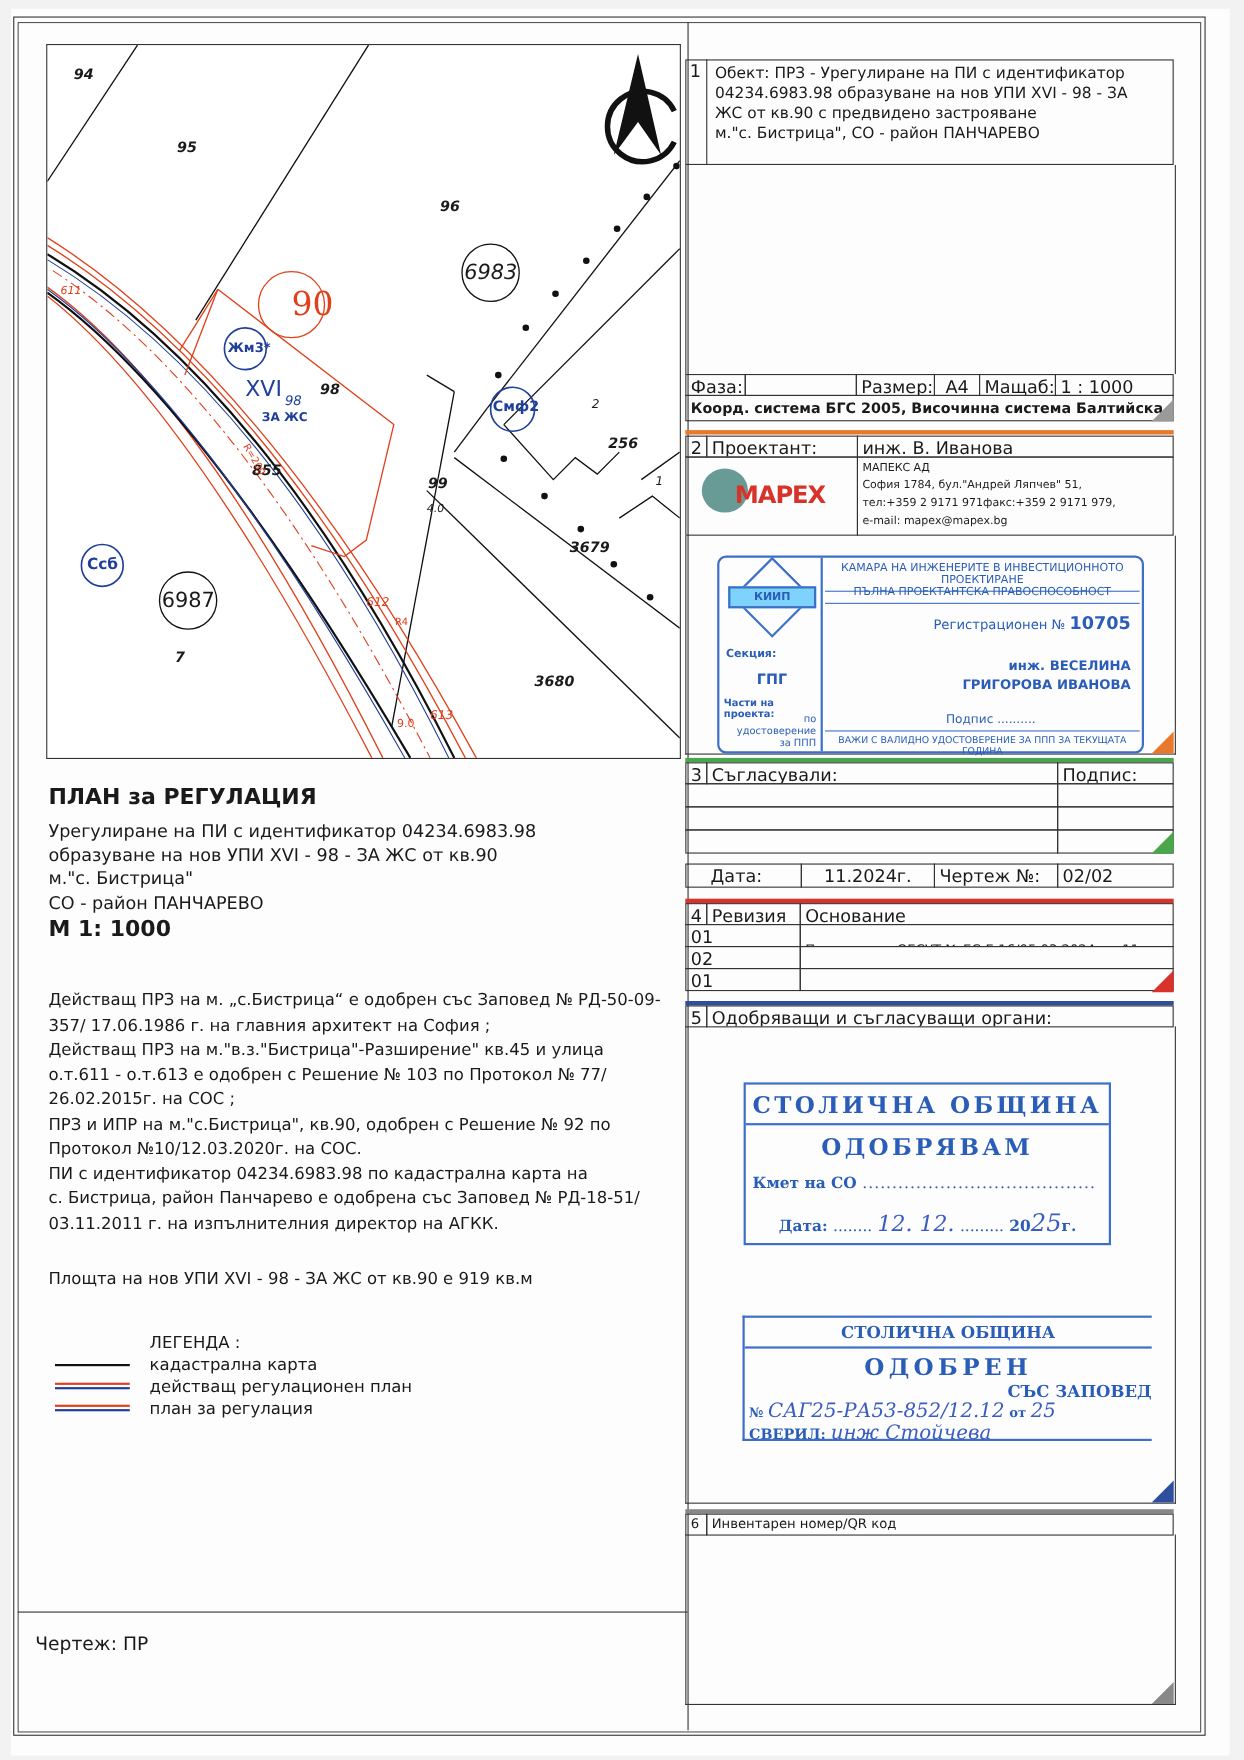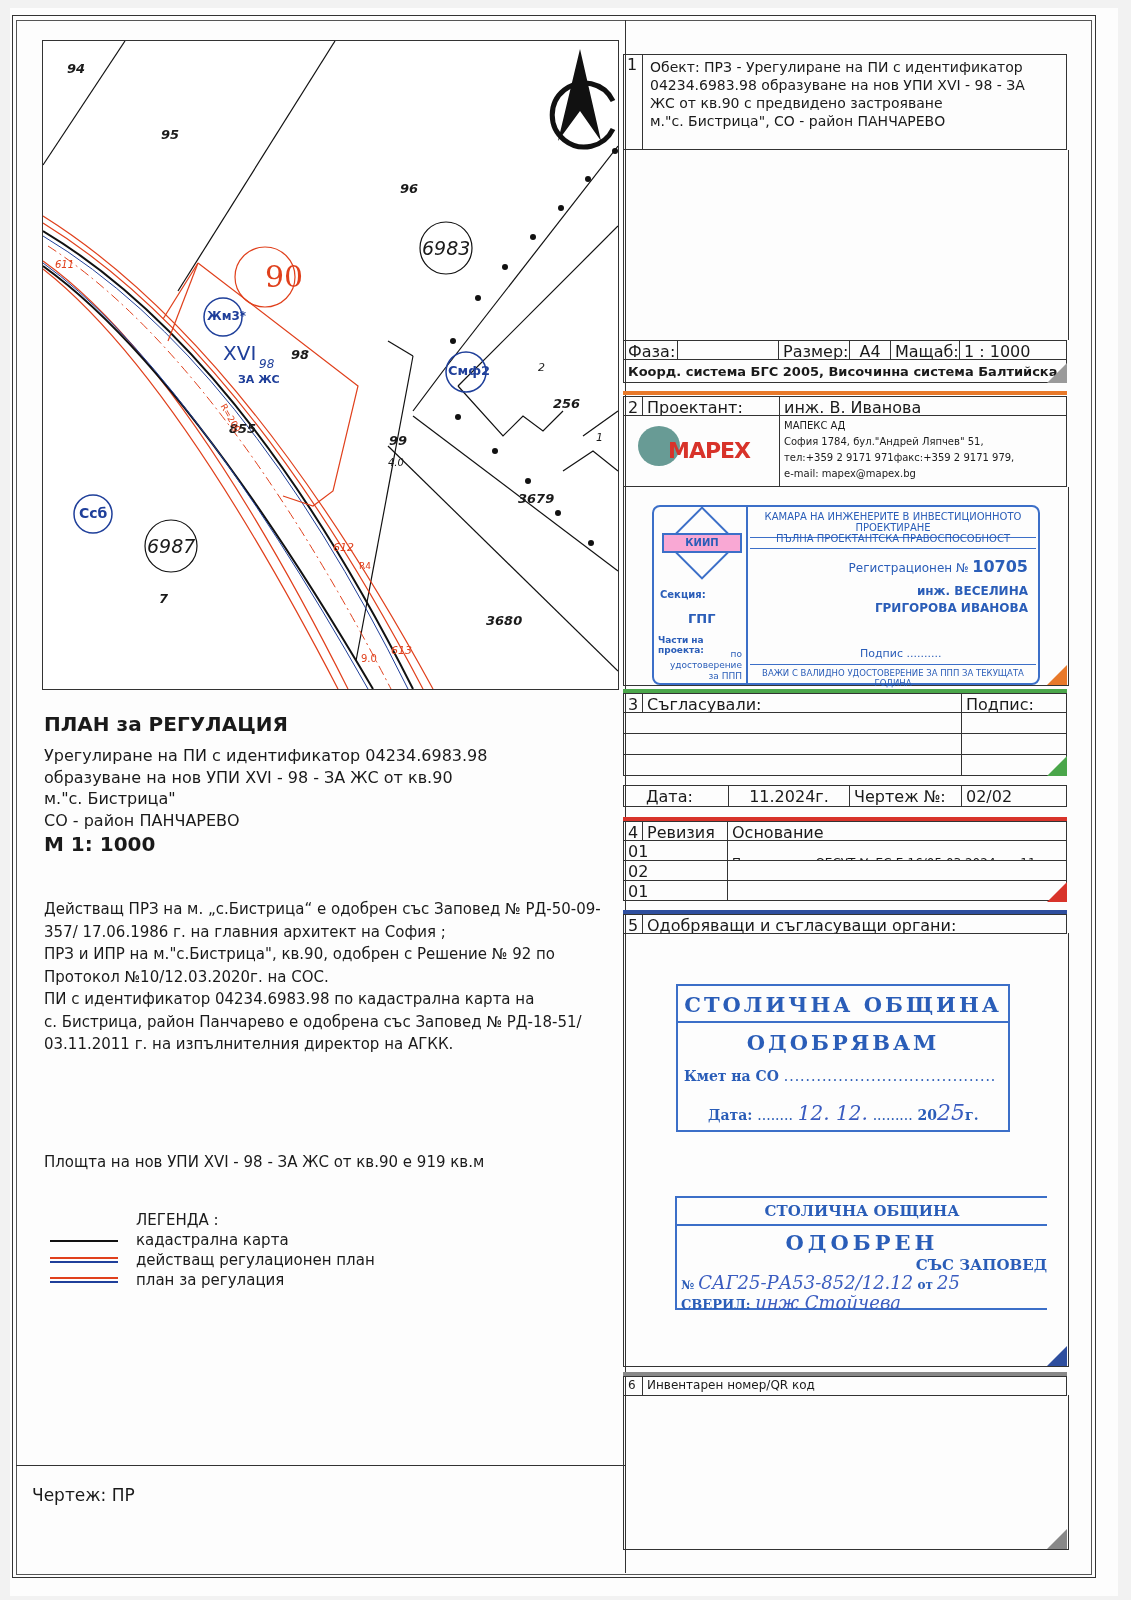--- a/index.html
+++ b/index.html
@@ -111,21 +111,21 @@
   <span style="position:absolute;left:186px;top:380px;font-size:13px;font-weight:bold;font-style:italic;">855</span>
   <span style="position:absolute;left:116px;top:550px;font-size:13px;font-weight:bold;font-style:italic;">7</span>
   <span style="position:absolute;left:510px;top:355px;font-size:13px;font-weight:bold;font-style:italic;">256</span>
   <span style="position:absolute;left:495px;top:320px;font-size:11px;font-style:italic;">2</span>
   <span style="position:absolute;left:553px;top:390px;font-size:11px;font-style:italic;">1</span>
   <span style="position:absolute;left:475px;top:450px;font-size:13px;font-weight:bold;font-style:italic;">3679</span>
   <span style="position:absolute;left:443px;top:572px;font-size:13px;font-weight:bold;font-style:italic;">3680</span>
 
   <span style="position:absolute;left:204px;top:218px;font-size:30px;color:#e0401c;font-family:'DejaVu Serif',serif;margin-left:18px;">90</span>
   <span style="position:absolute;left:379px;top:196px;font-size:19px;font-style:italic;">6983</span>
-  <span style="position:absolute;left:104px;top:494px;font-size:19px;font-style:italic;">6987</span>
+  <span style="position:absolute;left:104px;top:494px;font-size:19px;">6987</span>
   <span style="position:absolute;left:164px;top:268px;font-size:12px;color:#1f3f9a;font-weight:bold;">Жм3*</span>
   <span style="position:absolute;left:405px;top:322px;font-size:13px;color:#1f3f9a;font-weight:bold;">Смф2</span>
   <span style="position:absolute;left:36px;top:464px;font-size:14px;color:#1f3f9a;font-weight:bold;">Ссб</span>
 
   <span style="position:absolute;left:180px;top:300px;font-size:20px;color:#1f3f9a;">XVI</span>
   <span style="position:absolute;left:216px;top:316px;font-size:12px;color:#1f3f9a;font-style:italic;">98</span>
   <span style="position:absolute;left:195px;top:332px;font-size:11px;color:#1f3f9a;font-weight:bold;">ЗА ЖС</span>
 
   <span style="position:absolute;left:12px;top:218px;font-size:10px;color:#e0401c;font-style:italic;">611</span>
   <span style="position:absolute;left:290px;top:500px;font-size:11px;color:#e0401c;font-style:italic;">612</span>
@@ -139,20 +139,21 @@
 <div class="left-text title">ПЛАН за РЕГУЛАЦИЯ</div>
 <div class="left-text desc">
   <div>Урегулиране на ПИ с идентификатор 04234.6983.98</div>
   <div>образуване на нов УПИ XVI - 98 - ЗА ЖС от кв.90</div>
   <div>м."с. Бистрица"</div>
   <div>СО - район ПАНЧАРЕВО</div>
 </div>
 <div class="left-text scale">М 1: 1000</div>
 <div class="left-text notes">
   <p>Действащ ПРЗ на м. „с.Бистрица“ е одобрен със Заповед № РД-50-09-357/ 17.06.1986 г. на главния архитект на София ;</p>
+  <p>Действащ ПРЗ на м."в.з."Бистрица"-Разширение" кв.45 и улица о.т.611 - о.т.613 е одобрен с Решение № 103 по Протокол № 77/ 26.02.2015г. на СОС ;</p>
   <p>ПРЗ и ИПР на м."с.Бистрица", кв.90, одобрен с Решение № 92 по Протокол №10/12.03.2020г. на СОС.</p>
   <p>ПИ с идентификатор 04234.6983.98 по кадастрална карта на</p>
   <p>с. Бистрица, район Панчарево е одобрена със  Заповед № РД-18-51/ 03.11.2011 г. на изпълнителния директор на АГКК.</p>
 </div>
 <div class="left-text area">Площта на нов УПИ XVI - 98 - ЗА ЖС от кв.90 е 919 кв.м</div>
 
 <div class="legend">
   <div class="legend-row">
       <span class="legend-title">ЛЕГЕНДА :</span>
     </div>
@@ -212,30 +213,30 @@
   <div>МАПЕКС АД</div>
   <div>София 1784, бул."Андрей Ляпчев" 51,</div>
   <div>тел:+359 2 9171 971факс:+359 2 9171 979,</div>
   <div>e-mail: mapex@mapex.bg</div>
 </div>
 <div style="position:absolute;left:623px;top:487px;width:444px;height:198px;border-left:1px solid #333;border-right:1px solid #333;border-bottom:1px solid #333;"></div>
 
 <div class="stamp-box stamp-blue" style="left:652px;top:505px;width:388px;height:180px;border-radius:8px;font-size:11px;">
   <div style="position:absolute;left:0;top:0;width:92px;height:176px;border-right:2px solid #3c6fc8;">
     <div style="position:absolute;left:22px;top:10px;width:48px;height:48px;border:2px solid #3c6fc8;transform:rotate(45deg);"></div>
-    <div style="position:absolute;left:8px;top:26px;width:76px;height:16px;background:#f9a8d4;border:2px solid #3c6fc8;font-size:10px;font-weight:bold;text-align:center;line-height:16px;">КИИП</div>
+    <div style="position:absolute;left:8px;top:26px;width:76px;height:16px;background:#7dd3fc;border:2px solid #3c6fc8;font-size:10px;font-weight:bold;text-align:center;line-height:16px;">КИИП</div>
     <div style="position:absolute;left:6px;top:82px;font-size:10px;font-weight:bold;">Секция:</div>
     <div style="position:absolute;left:34px;top:104px;font-size:13px;font-weight:bold;">ГПГ</div>
     <div style="position:absolute;left:4px;top:128px;font-size:9px;font-weight:bold;">Части на проекта:</div>
     <div style="position:absolute;left:4px;top:142px;width:84px;font-size:9px;line-height:11px;white-space:normal;text-align:right;">по удостоверение за ППП</div>
   </div>
   <div style="position:absolute;left:96px;top:4px;width:286px;font-size:10px;text-align:center;border-bottom:1.5px solid #3c6fc8;padding-bottom:4px;">КАМАРА НА ИНЖЕНЕРИТЕ В ИНВЕСТИЦИОННОТО ПРОЕКТИРАНЕ</div>
   <div style="position:absolute;left:96px;top:26px;width:286px;font-size:10px;text-align:center;border-bottom:1.5px solid #3c6fc8;padding-bottom:4px;">ПЪЛНА ПРОЕКТАНТСКА ПРАВОСПОСОБНОСТ</div>
   <div style="position:absolute;right:10px;top:50px;font-size:12px;"><span>Регистрационен №</span> <b style="font-size:16px;">10705</b></div>
-  <div style="position:absolute;right:10px;top:76px;font-size:12px;font-weight:bold;text-align:right;line-height:17px;">
+  <div style="position:absolute;right:10px;top:90px;font-size:12px;font-weight:bold;text-align:right;line-height:17px;">
     <div>инж. ВЕСЕЛИНА</div>
     <div>ГРИГОРОВА ИВАНОВА</div>
   </div>
   <div style="position:absolute;left:206px;top:140px;font-size:11px;">Подпис ..........</div>
   <div style="position:absolute;left:96px;top:157px;width:286px;font-size:8.5px;text-align:center;border-top:1.5px solid #3c6fc8;padding-top:3px;">ВАЖИ С ВАЛИДНО УДОСТОВЕРЕНИЕ ЗА ППП ЗА ТЕКУЩАТА ГОДИНА</div>
 </div>
 <div class="tri" style="left:1047px;top:665px;border-left:20px solid transparent;border-bottom:20px solid #e8792a;"></div>
 
 <div class="hr-color" style="left:623px;top:689px;width:444px;background:#4aa64a;"></div>
 <div class="cell" style="left:623px;top:693px;width:20px;height:20px;">3</div>

